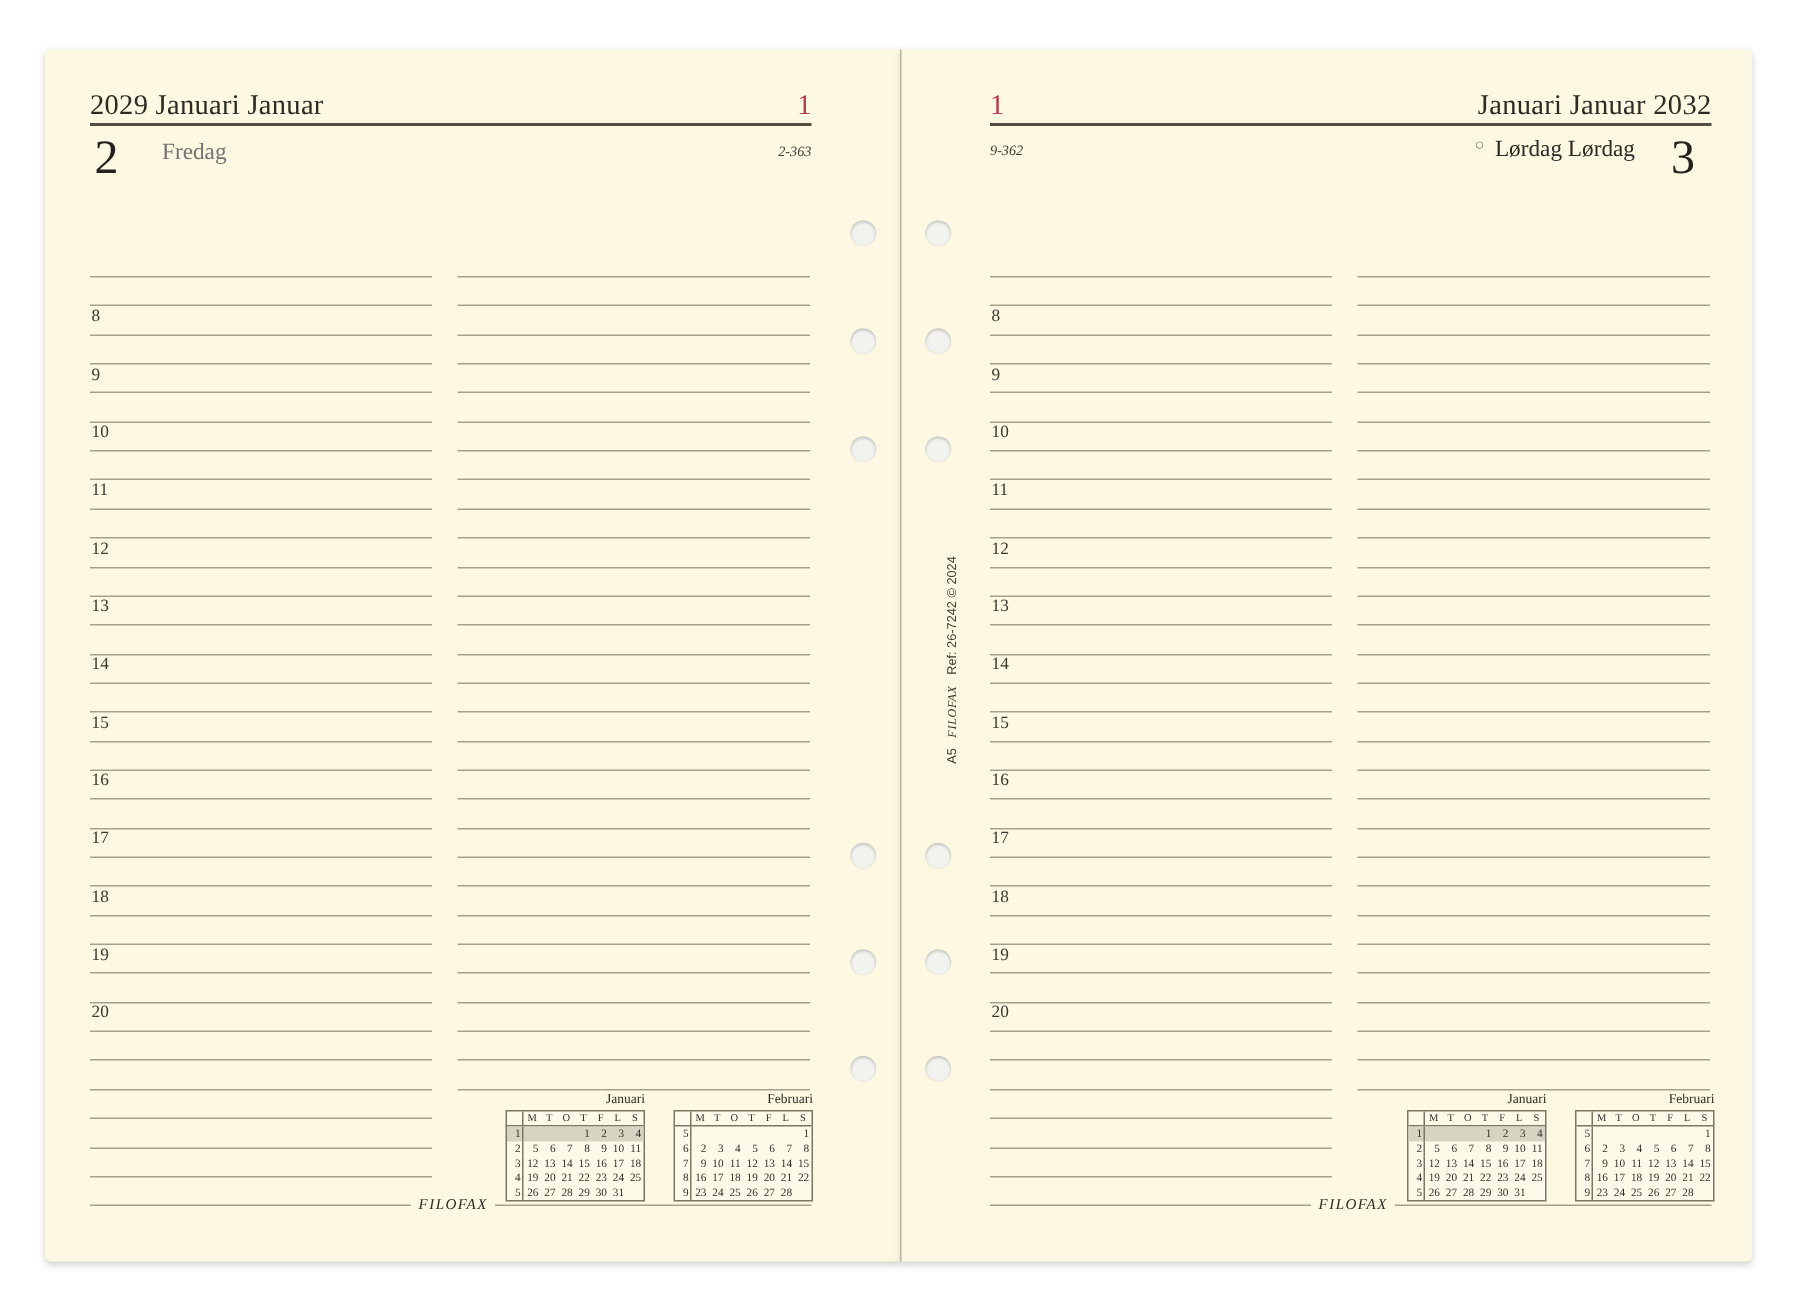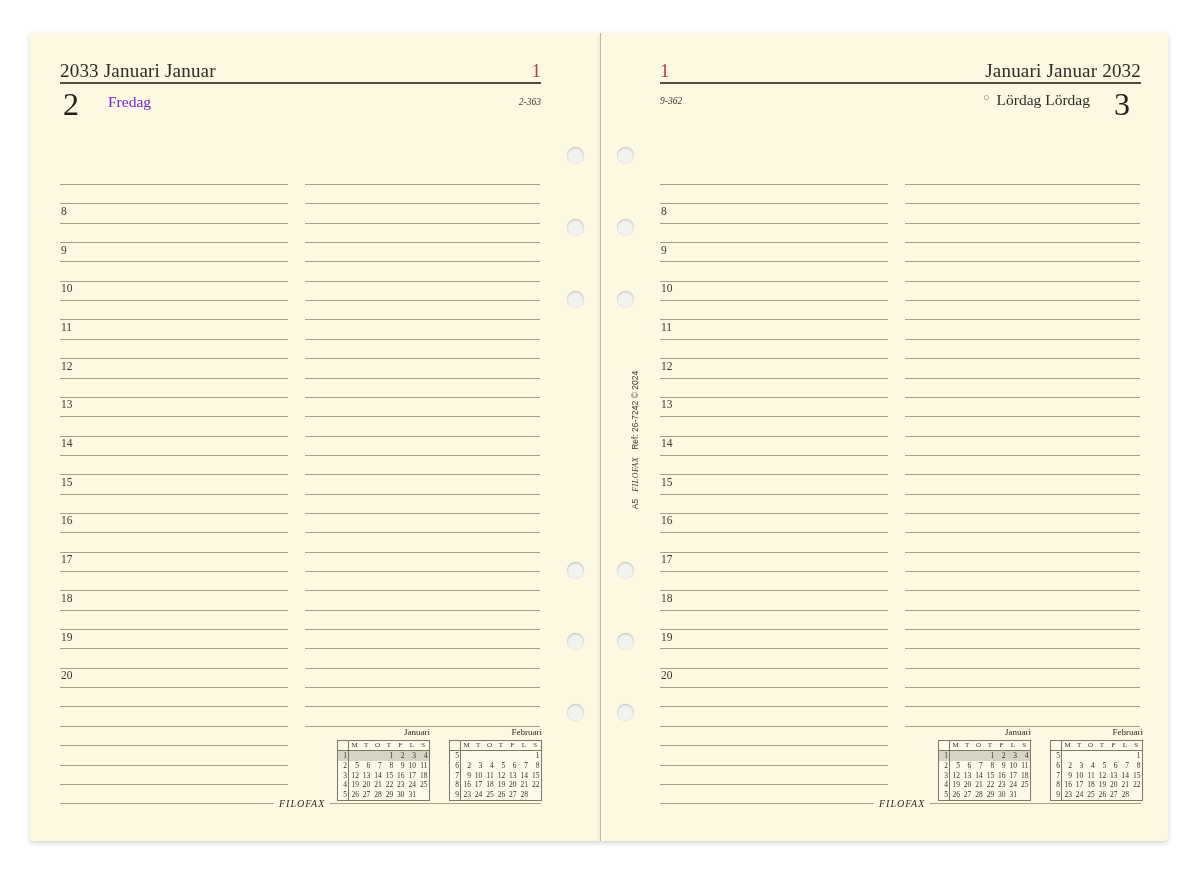--- a/index.html
+++ b/index.html
@@ -9,21 +9,21 @@
   .page-left{left:30px;width:570px;border-radius:4px 0 0 4px;}
   .page-right{left:601px;width:567px;border-radius:0 4px 4px 0;}
   .spine-line{position:absolute;left:600px;top:33px;width:1px;height:808px;background:#bcb9a8;z-index:3;}
   .header-row{position:absolute;top:22px;height:27px;display:flex;justify-content:space-between;align-items:flex-end;border-bottom:2px solid #514e41;box-sizing:content-box;}
   .hdr-l{left:30px;width:481px;}
   .hdr-r{left:59px;width:481px;}
   .header-title{font-size:19px;color:#2c2b24;letter-spacing:0.2px;line-height:1.1;}
   .week-number{font-size:19px;color:#b43a50;line-height:1.1;}
   .day-big{font-size:32px;color:#22211c;line-height:1;}
   .pl-day-big{position:absolute;top:55px;left:33px;}
-  .pl-day-name{position:absolute;top:61px;left:78px;font-size:15.5px;color:#6d28d9;line-height:1;}
+  .pl-day-name{position:absolute;top:61px;left:78px;font-size:15.5px;color:#737373;line-height:1;}
   .pl-day-count{position:absolute;top:65px;left:30px;width:481px;text-align:right;font-style:italic;font-size:9.5px;color:#3f3e33;line-height:1;}
   .pr-day-count{position:absolute;top:64px;left:59px;font-style:italic;font-size:9.5px;color:#3f3e33;line-height:1;}
   .pr-day-row{position:absolute;top:55px;left:59px;width:470px;display:flex;justify-content:flex-end;align-items:flex-start;}
   .moon{font-size:11px;color:#7d7b6a;margin-top:4px;line-height:1;}
   .pr-day-name{font-size:15.5px;color:#2c2b24;margin:4px 0 0 7px;line-height:1;}
   .pr-day-big{margin-left:24px;}
   .ruled-line{position:absolute;height:1px;background:#a5a189;}
   .hour-label{position:absolute;font-size:11.5px;color:#3a392f;line-height:1;}
   .bottom-rule{position:absolute;top:763px;height:15px;display:flex;align-items:center;}
   .br-l{left:30px;width:481px;}
@@ -46,21 +46,21 @@
   .spine-size,.spine-ref{font-family:"Liberation Sans","DejaVu Sans",sans-serif;font-size:8.5px;}
   .spine-brand{font-style:italic;font-variant:small-caps;font-size:11px;letter-spacing:0.5px;}
 </style>
 </head>
 <body>
 
 <div class="spread">
 
   <div class="page page-left" id="left-page">
     <div class="header-row hdr-l">
-      <span class="header-title">2033 Januari Januar</span>
+      <span class="header-title">2029 Januari Januar</span>
       <span class="week-number">1</span>
     </div>
     <div class="day-big pl-day-big">2</div>
     <div class="pl-day-name">Fredag</div>
     <div class="pl-day-count">2-363</div>
     <div class="bottom-rule br-l">
       <span class="rule-seg1"></span>
       <span class="filofax-logo">filofax</span>
       <span class="rule-seg2"></span>
     </div>
@@ -271,21 +271,21 @@
     </div>
 
   <div class="page page-right" id="right-page">
     <div class="header-row hdr-r">
       <span class="week-number">1</span>
       <span class="header-title">Januari Januar 2032</span>
     </div>
     <div class="pr-day-count">9-362</div>
     <div class="pr-day-row">
       <span class="moon">○</span>
-      <span class="pr-day-name">Lördag Lördag</span>
+      <span class="pr-day-name">Lørdag Lørdag</span>
       <span class="day-big pr-day-big">3</span>
     </div>
     <div class="bottom-rule br-r">
       <span class="rule-seg1"></span>
       <span class="filofax-logo">filofax</span>
       <span class="rule-seg2"></span>
     </div>
   <div class="ruled-line" style="top: 151px; left: 59px; width: 228px;"></div>
       <div class="ruled-line" style="top: 170.35px; left: 59px; width: 228px;"></div>
       <div class="ruled-line" style="top: 189.7px; left: 59px; width: 228px;"></div>

